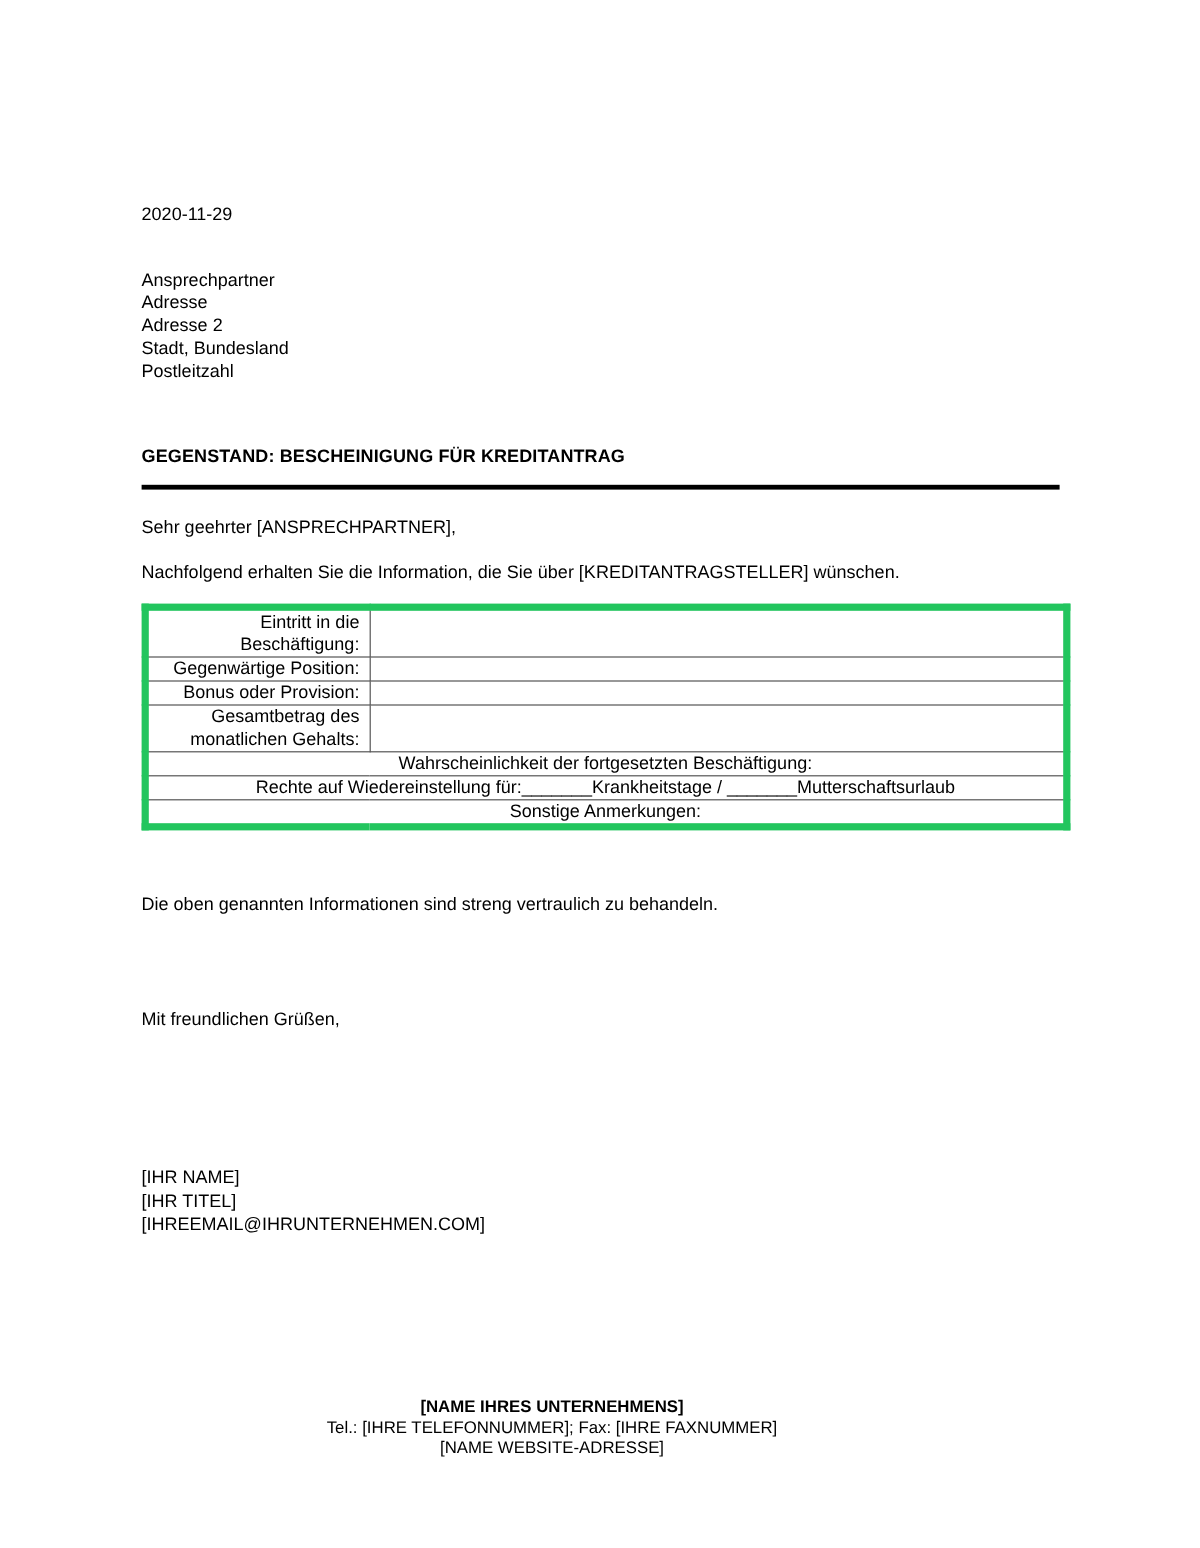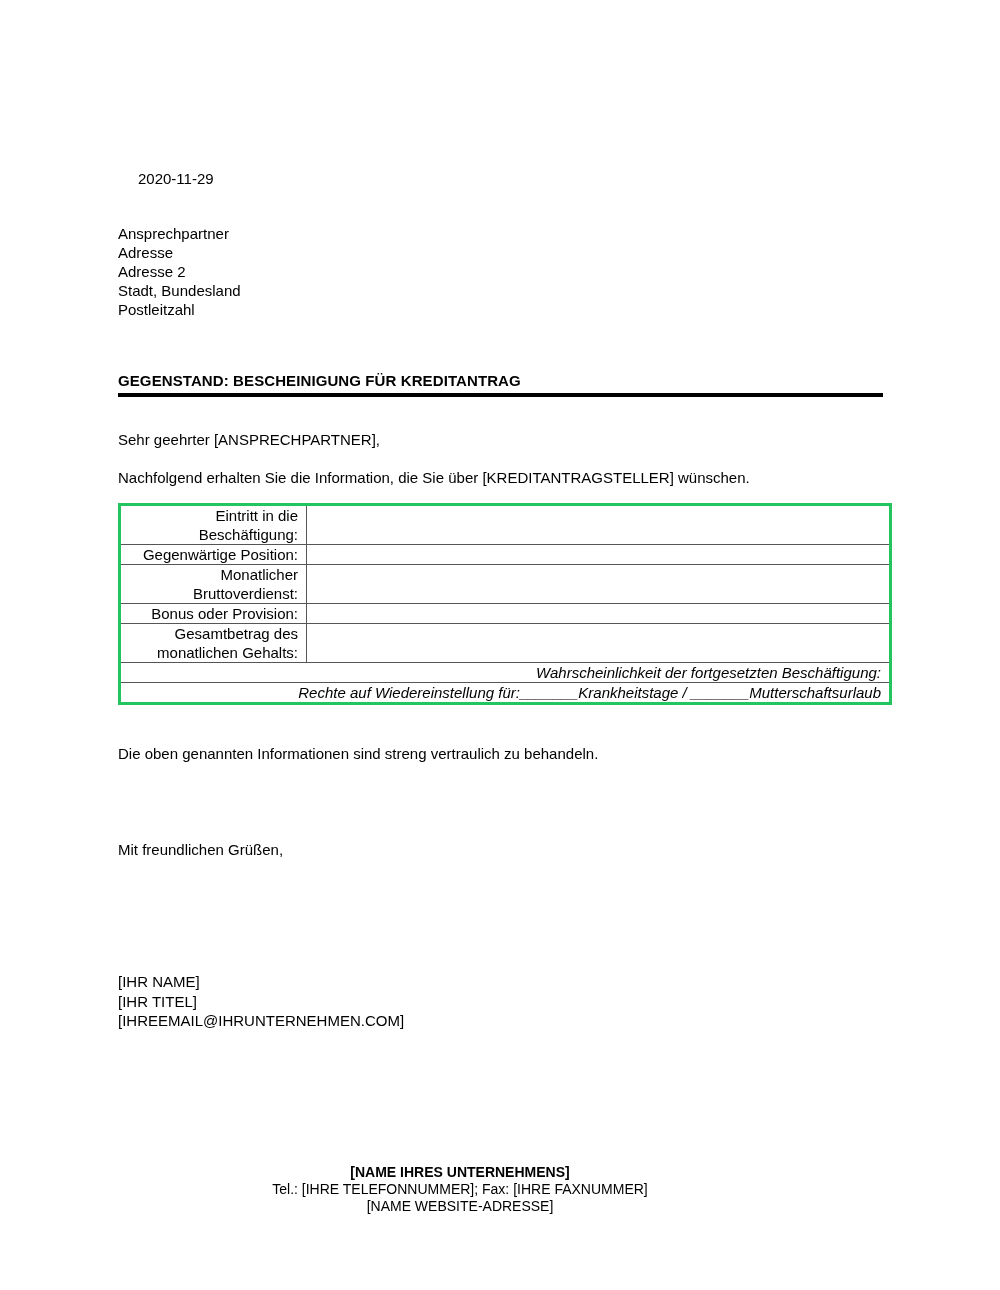--- a/index.html
+++ b/index.html
@@ -10,56 +10,56 @@
     position: relative;
     font-family: "Liberation Sans", sans-serif;
     font-size: 15px;
     color: #000000;
     overflow: hidden;
   }
   .abs { position: absolute; }
   .line { line-height: 19px; white-space: pre; }
 
   
-  #date-block { top: 169px; left: 118px; margin-left: 20px; }
+  #date-block { top: 169px; left: 118px; }
 
   
   #recipient-block { top: 224px; left: 118px; }
 
   
   #subject-block {
     top: 373px; left: 118px; width: 765px;
     font-weight: bold; font-size: 15px; line-height: 16px;
-    padding-bottom: 4px;
+    padding-bottom: 15px;
     border-bottom: 4px solid #000000;
     letter-spacing: 0.1px;
   }
 
   
   #salutation-block { top: 430px; left: 118px; }
   #intro-block { top: 468px; left: 118px; }
 
   
   #table-block { top: 503px; left: 118px; }
   table.info {
     border-collapse: collapse;
     width: 774px;
     table-layout: fixed;
-    border: 3px solid #22c55e;
+    border: 6px solid #22c55e;
   }
   table.info td {
     border: 1px solid #555555;
     font-size: 15px;
     line-height: 19px;
     vertical-align: middle;
     overflow: hidden;
   }
   td.label-cell { width: 187px; text-align: right; padding: 0 8px 0 4px; }
   td.value-cell { padding: 0 6px; }
-  td.full-cell  { text-align: right; padding: 0 8px 0 7px; white-space: pre; font-style: italic; }
+  td.full-cell  { text-align: center; padding: 0 8px 0 7px; white-space: pre; }
   tr.r-single { height: 20px; }
   tr.r-double { height: 38px; }
 
   
   #confidential-block { top: 744px; left: 118px; }
   #closing-block { top: 840px; left: 118px; }
   #signature-block { top: 972px; left: 118px; }
   #signature-block .line { line-height: 19.5px; }
 
   
@@ -98,37 +98,36 @@
       </colgroup>
     <tbody>
       <tr class="r-double">
         <td class="label-cell">Eintritt in die Beschäftigung:</td>
         <td class="value-cell"></td>
       </tr>
       <tr class="r-single">
         <td class="label-cell">Gegenwärtige Position:</td>
         <td class="value-cell"></td>
       </tr>
-      <tr class="r-double">
-        <td class="label-cell">Monatlicher Bruttoverdienst:</td>
-        <td class="value-cell"></td>
-      </tr>
       <tr class="r-single">
         <td class="label-cell">Bonus oder Provision:</td>
         <td class="value-cell"></td>
       </tr>
       <tr class="r-double">
         <td class="label-cell">Gesamtbetrag des monatlichen Gehalts:</td>
         <td class="value-cell"></td>
       </tr>
       <tr class="r-single">
         <td class="full-cell" colspan="2">Wahrscheinlichkeit der fortgesetzten Beschäftigung:</td>
       </tr>
       <tr class="r-single">
         <td class="full-cell" colspan="2">Rechte auf Wiedereinstellung für:_______Krankheitstage / _______Mutterschaftsurlaub</td>
+      </tr>
+      <tr class="r-single">
+        <td class="full-cell" colspan="2">Sonstige Anmerkungen:</td>
       </tr>
     </tbody>
   </table>
 </div>
 
 <div class="abs line" id="confidential-block">Die oben genannten Informationen sind streng vertraulich zu behandeln.</div>
 
 <div class="abs line" id="closing-block">Mit freundlichen Grüßen,</div>
 
 <div class="abs" id="signature-block">

